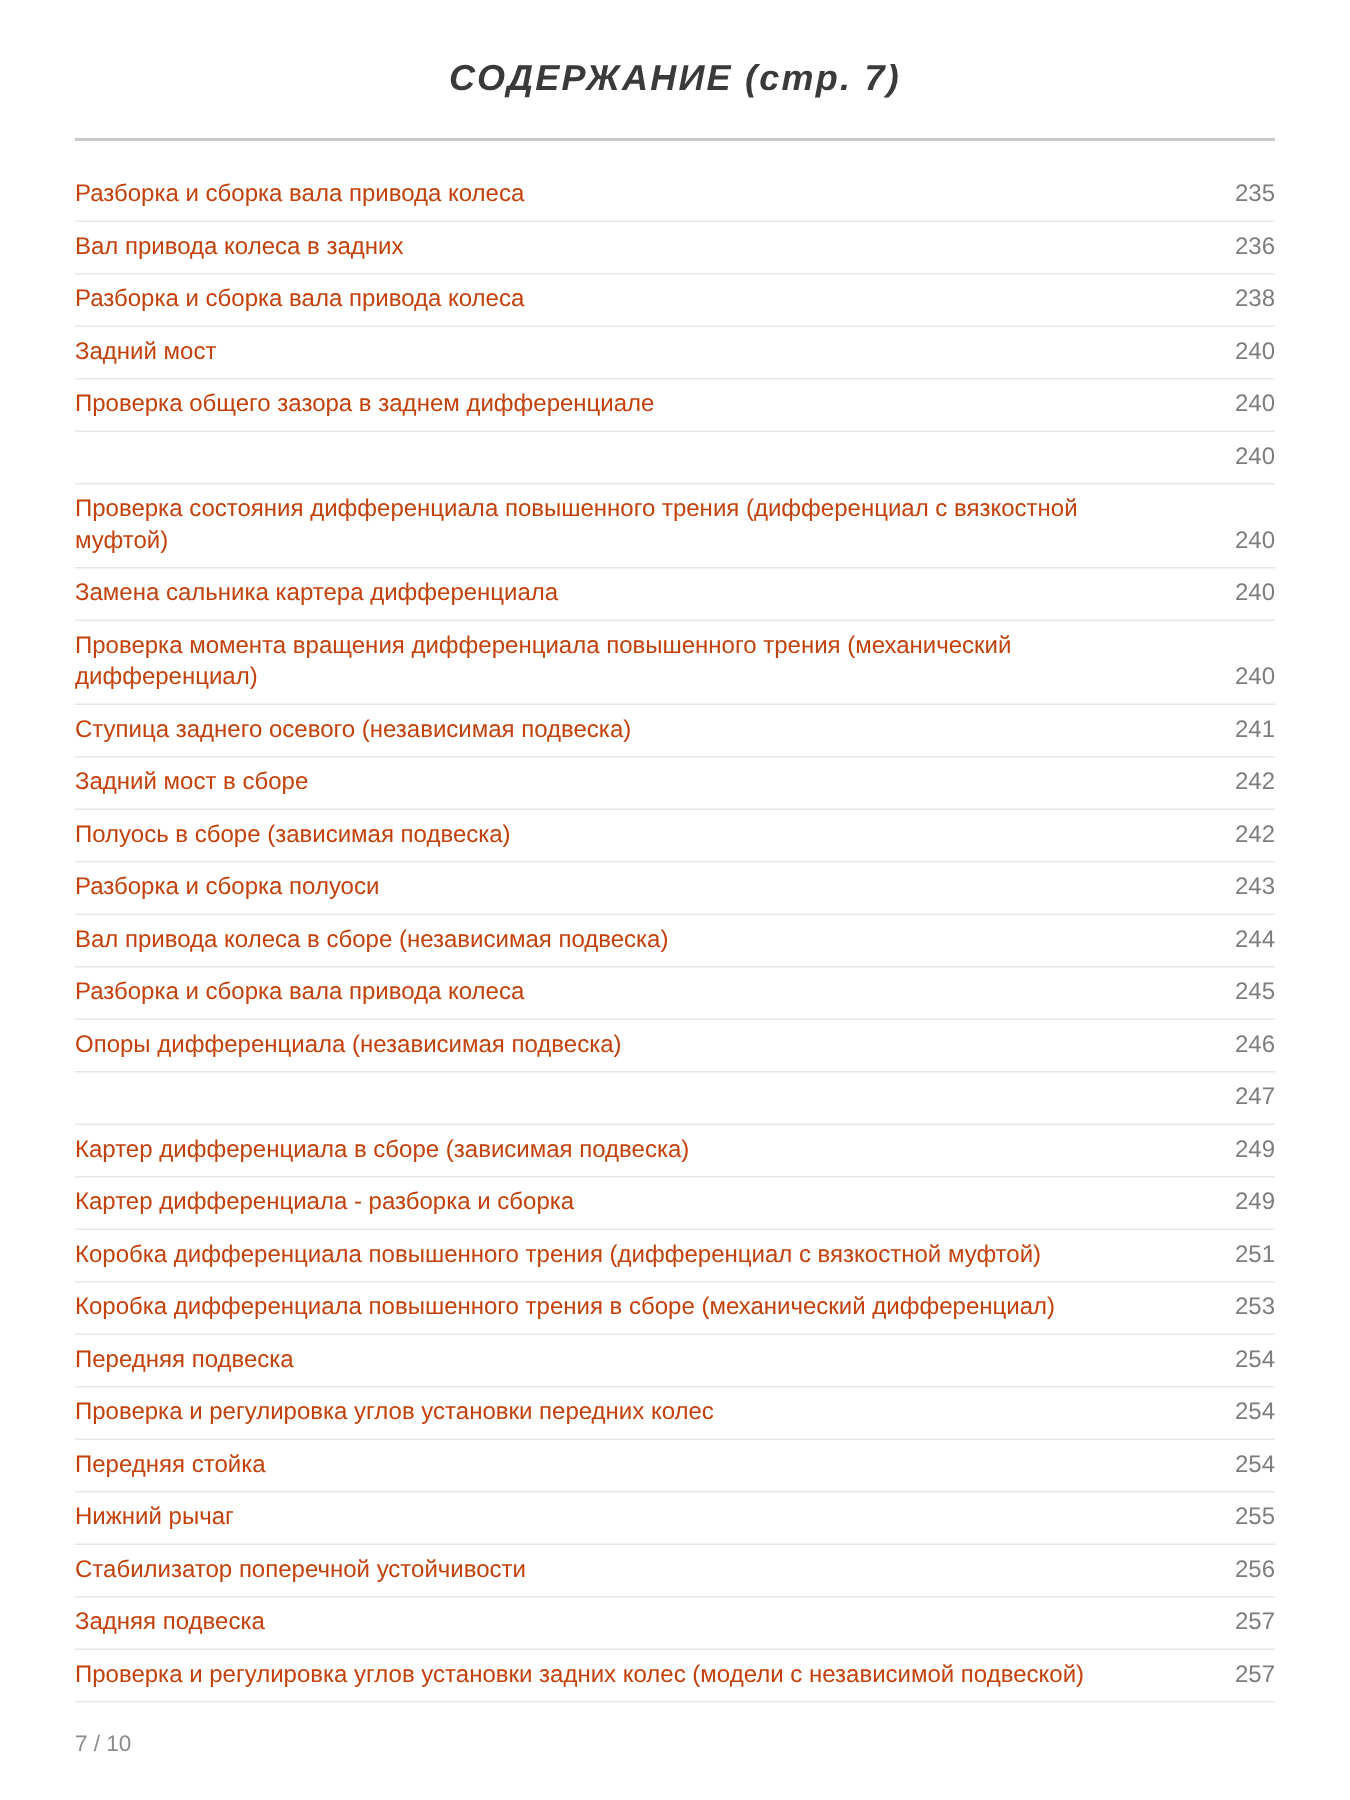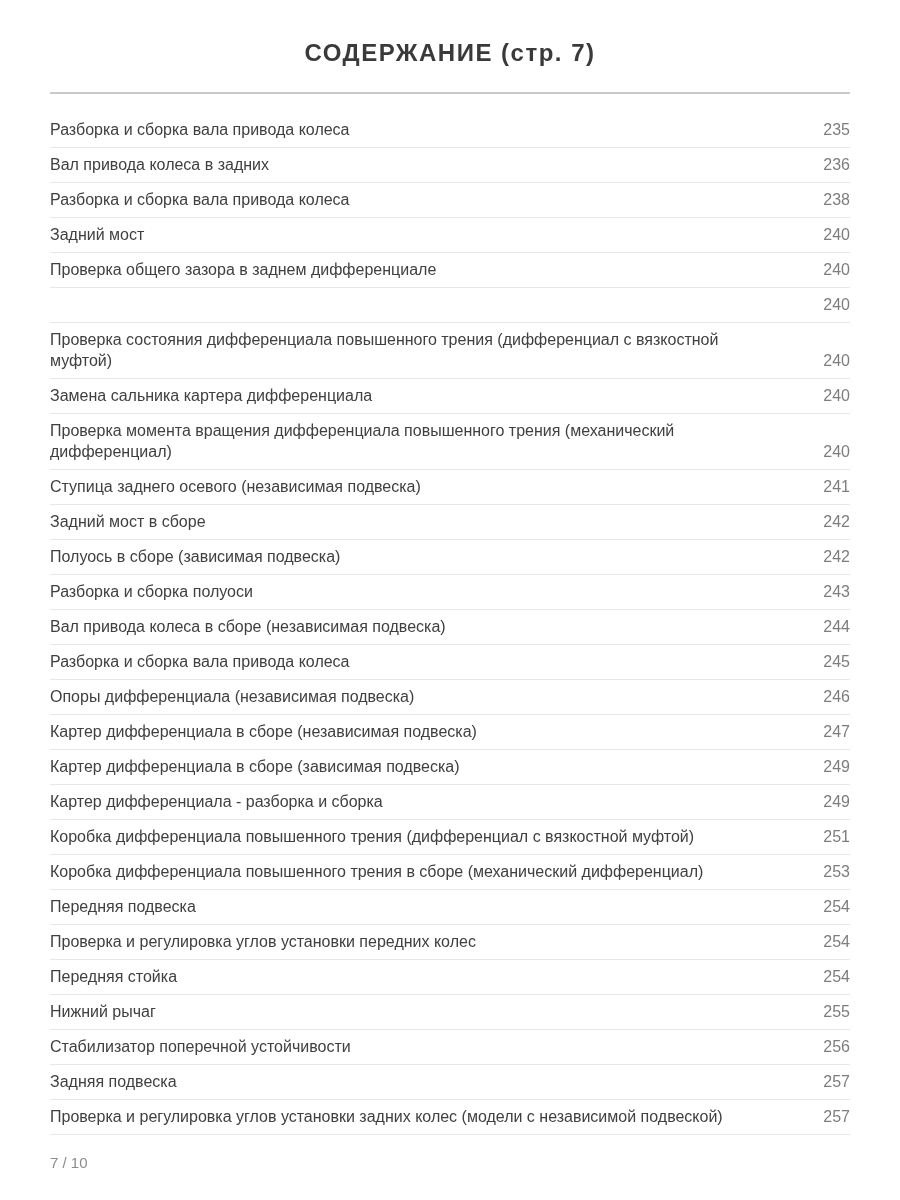--- a/index.html
+++ b/index.html
@@ -11,20 +11,21 @@
   .page {
     width: 900px;
     height: 1200px;
     padding: 0 50px;
     background: #ffffff;
     overflow: hidden;
   }
   .toc-header {
     padding-top: 40px;
     text-align: center;
+    font-style: italic;
   }
   .toc-title-text {
     font-size: 24px;
     line-height: 26px;
     font-weight: 700;
     letter-spacing: 1.5px;
     color: #3a3a3a;
   }
   .title-rule {
     margin-top: 26px;
@@ -40,21 +41,21 @@
     justify-content: space-between;
     align-items: flex-end;
     padding: 6px 0 7px 0;
     border-bottom: 1px solid #e7e7e7;
     cursor: pointer;
   }
   .toc-entry-title {
     width: 720px;
     font-size: 16px;
     line-height: 21px;
-    color: #404040;
+    color: #c2410c;
   }
   .toc-entry-page {
     font-size: 16px;
     line-height: 21px;
     color: #7d7d7d;
     white-space: nowrap;
     margin-left: auto;
   }
   .pager {
     margin-top: 18px;
@@ -149,21 +150,20 @@
     <span class="toc-entry-title">Разборка и сборка вала привода колеса</span>
     <span class="toc-entry-page">245</span>
   </div>
 
   <div class="toc-row">
     <span class="toc-entry-title">Опоры дифференциала (независимая подвеска)</span>
     <span class="toc-entry-page">246</span>
   </div>
 
   <div class="toc-row">
-    <span class="toc-entry-title">Картер дифференциала в сборе (независимая подвеска)</span>
     <span class="toc-entry-page">247</span>
   </div>
 
   <div class="toc-row">
     <span class="toc-entry-title">Картер дифференциала в сборе (зависимая подвеска)</span>
     <span class="toc-entry-page">249</span>
   </div>
 
   <div class="toc-row">
     <span class="toc-entry-title">Картер дифференциала - разборка и сборка</span>

